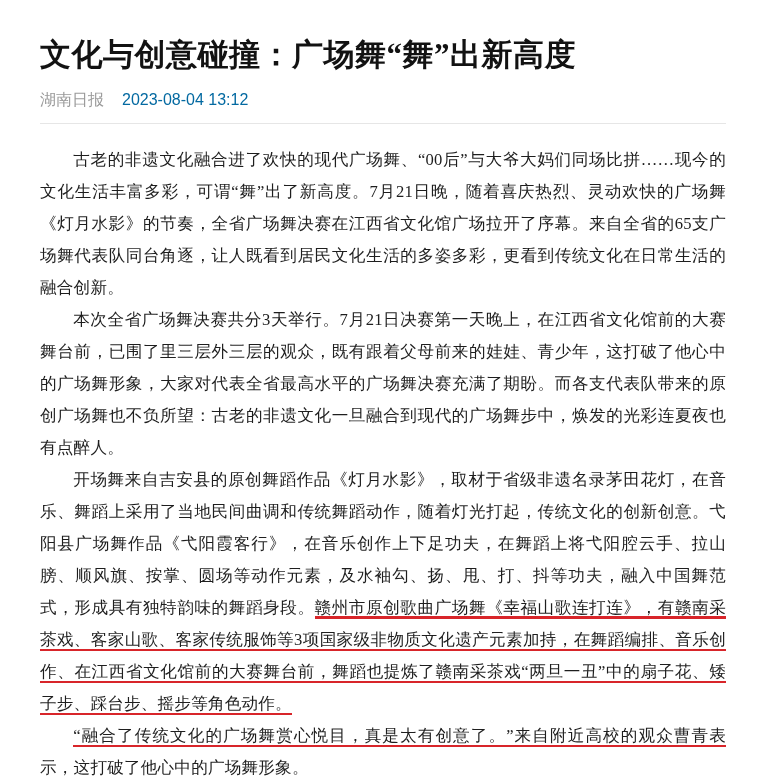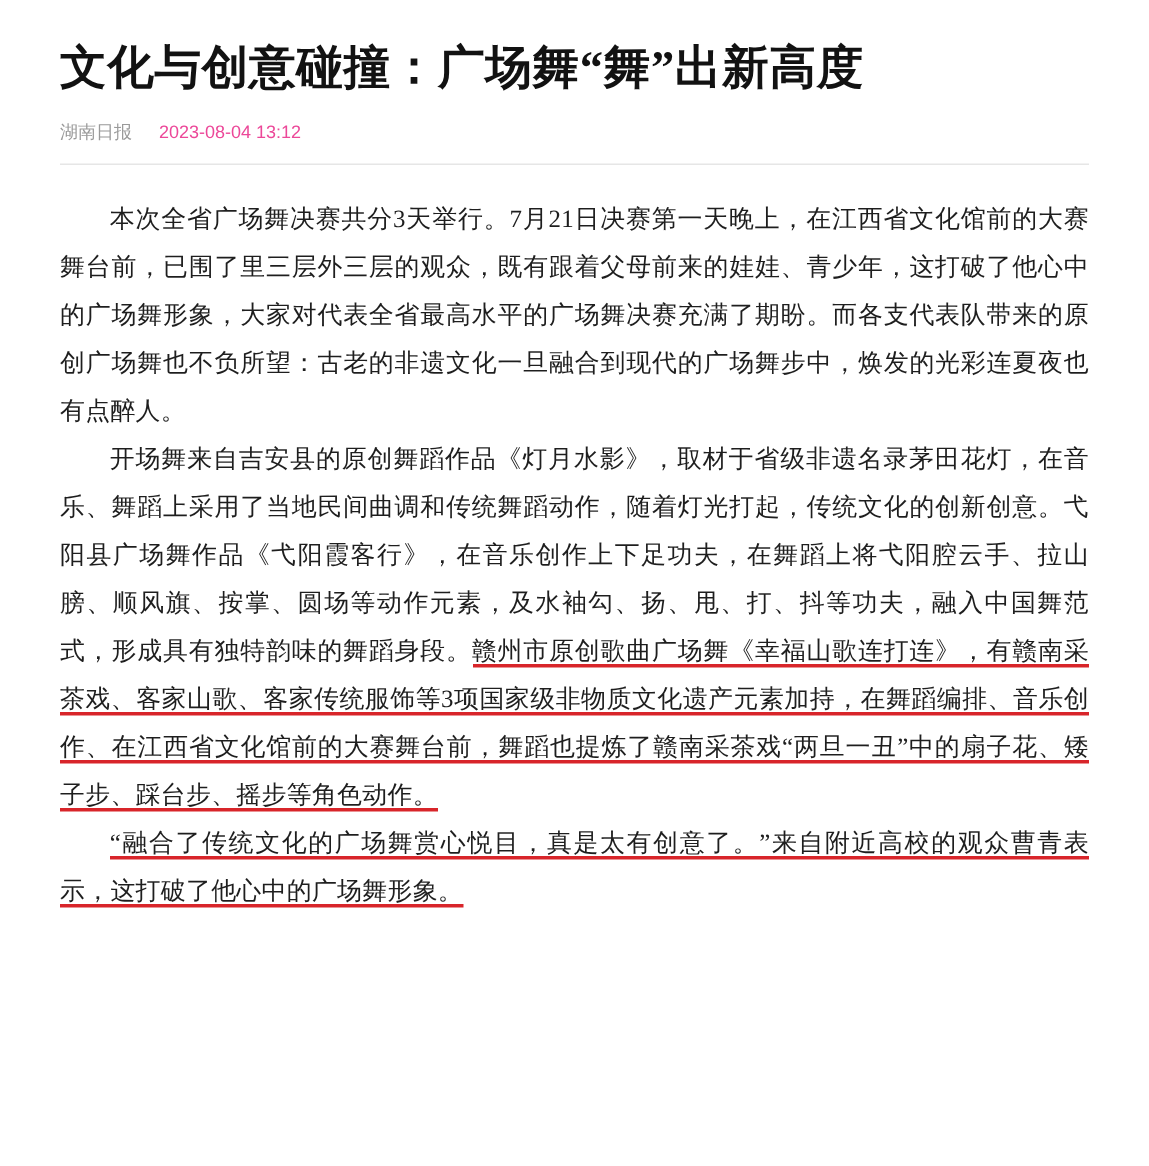--- a/index.html
+++ b/index.html
@@ -12,44 +12,44 @@
     height: 777px;
     font-family: "Liberation Sans", sans-serif;
     color: #1a1a1a;
     overflow: hidden;
   }
   .page {
     position: relative;
     width: 766px;
     height: 739px;
     box-sizing: border-box;
-    padding: 6px 40px;
+    padding: 16px 40px;
     background: #ffffff;
   }
   .headline {
     font-family: "Liberation Serif", serif;
     font-weight: bold;
     font-size: 31px;
     line-height: 1.35;
     letter-spacing: 0.5px;
     color: #121212;
     padding-top: 18px;
     margin: 0 0 14px 0;
     white-space: nowrap;
   }
   .meta {
     display: flex;
     align-items: center;
     gap: 18px;
-    font-size: 12px;
+    font-size: 16px;
     color: #9a9a9a;
     margin: 0 0 12px 0;
   }
   .meta-source { color: #9a9a9a; }
-  .meta-time { color: #ec4899; }
+  .meta-time { color: #0369a1; }
   .divider {
     height: 1px;
     background: #e6e6e6;
     margin: 0 0 20px 0;
   }
   .article {
     font-family: "Liberation Serif", serif;
     font-size: 16.6px;
     line-height: 32px;
     color: #1e1e1e;
@@ -78,19 +78,20 @@
 
   <div class="meta">
     <span class="meta-source">湖南日报</span>
     <span class="meta-time">2023-08-04 13:12</span>
   </div>
 
   <div class="divider"></div>
 
   <div class="article">
     <div id="paragraphs">
+        <p class="para"><span>古老的非遗文化融合进了欢快的现代广场舞、“00后”与大爷大妈们同场比拼……现今的文化生活丰富多彩，可谓“舞”出了新高度。7月21日晚，随着喜庆热烈、灵动欢快的广场舞《灯月水影》的节奏，全省广场舞决赛在江西省文化馆广场拉开了序幕。来自全省的65支广场舞代表队同台角逐，让人既看到居民文化生活的多姿多彩，更看到传统文化在日常生活的融合创新。</span></p>
         <p class="para"><span>本次全省广场舞决赛共分3天举行。7月21日决赛第一天晚上，在江西省文化馆前的大赛舞台前，已围了里三层外三层的观众，既有跟着父母前来的娃娃、青少年，这打破了他心中的广场舞形象，大家对代表全省最高水平的广场舞决赛充满了期盼。而各支代表队带来的原创广场舞也不负所望：古老的非遗文化一旦融合到现代的广场舞步中，焕发的光彩连夏夜也有点醉人。</span></p>
         <p class="para"><span>开场舞来自吉安县的原创舞蹈作品《灯月水影》，取材于省级非遗名录茅田花灯，在音乐、舞蹈上采用了当地民间曲调和传统舞蹈动作，随着灯光打起，传统文化的创新创意。弋阳县广场舞作品《弋阳霞客行》，在音乐创作上下足功夫，在舞蹈上将弋阳腔云手、拉山膀、顺风旗、按掌、圆场等动作元素，及水袖勾、扬、甩、打、抖等功夫，融入中国舞范式，形成具有独特韵味的舞蹈身段。</span><span class="mark">赣州市原创歌曲广场舞《幸福山歌连打连》，有赣南采茶戏、客家山歌、客家传统服饰等3项国家级非物质文化遗产元素加持，在舞蹈编排、音乐创作、在江西省文化馆前的大赛舞台前，舞蹈也提炼了赣南采茶戏“两旦一丑”中的扇子花、矮子步、踩台步、摇步等角色动作。</span></p>
         <p class="para"><span class="mark">“融合了传统文化的广场舞赏心悦目，真是太有创意了。”来自附近高校的观众曹青表示，这打破了他心中的广场舞形象。</span></p>
       </div>
   </div>
 
 </div>
 
 </body></html>

